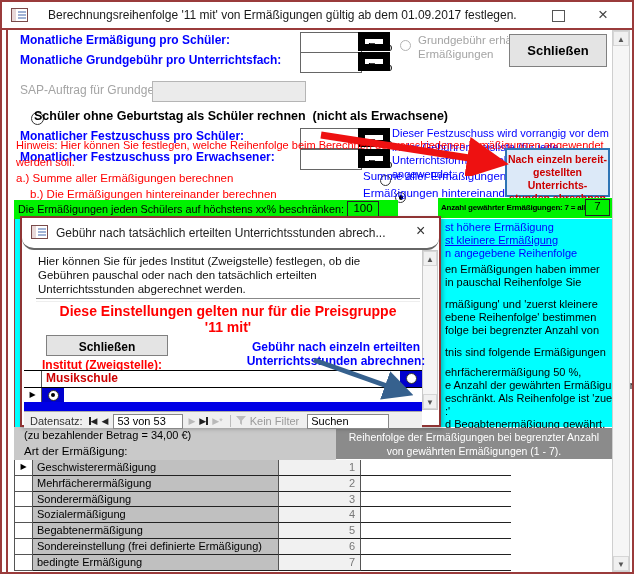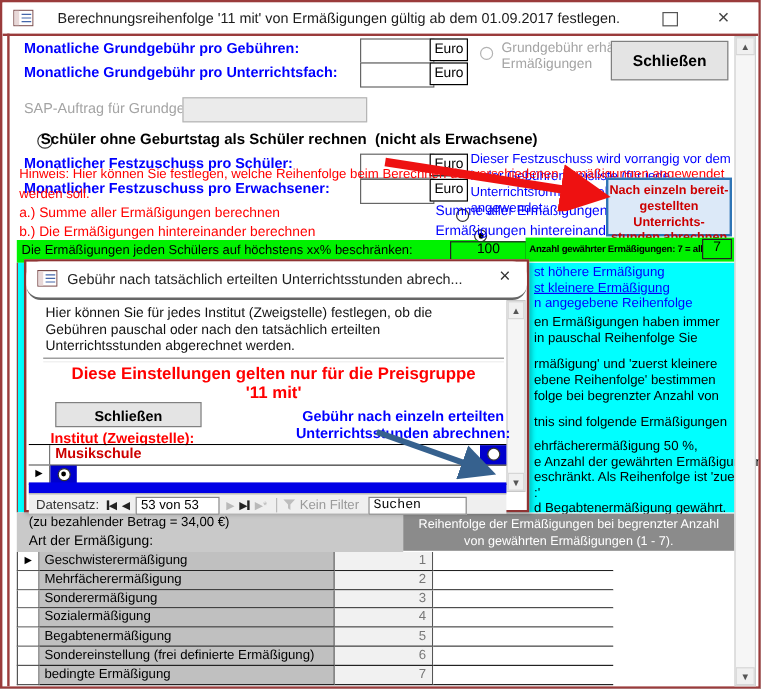--- a/index.html
+++ b/index.html
@@ -11,21 +11,21 @@
             border-bottom:2px solid #9a3b3b;}
   #title-text{position:absolute;left:46px;top:6px;font-size:12px;color:#1a1a1a;white-space:nowrap;}
   .winbtn{position:absolute;top:4px;color:#444;cursor:default;}
   #max-btn{left:550px;top:8px;width:11px;height:10px;border:1.5px solid #555;}
   #close-btn{left:596px;font-size:17px;line-height:18px;}
   #inner-red{position:absolute;left:4px;top:26px;width:2px;height:544px;background:#9a3b3b;}
   
   .bluelbl{position:absolute;color:#0000ff;font-weight:bold;font-size:12px;white-space:nowrap;}
   .redtxt{position:absolute;color:#ff0000;font-size:11px;white-space:nowrap;}
   .inputbox{position:absolute;background:#fff;border:1px solid #666;}
-  .unitbox{position:absolute;background:#fff;border:1px solid #000000;font-size:11.5px;padding:2px 0 0 3px;box-sizing:border-box;}
+  .unitbox{position:absolute;background:#fff;border:7px solid #000000;font-size:11.5px;padding:2px 0 0 3px;box-sizing:border-box;}
   .btn{position:absolute;background:#e4e4e4;border:1px solid #808080;font-weight:bold;color:#000;
        text-align:center;font-family:"Liberation Sans",sans-serif;}
   .radio{display:inline-block;width:11px;height:11px;border:1px solid #333;border-radius:50%;
          background:#fff;position:relative;box-sizing:border-box;}
   .radio.sel::after{content:"";position:absolute;left:2.2px;top:2.2px;width:4.5px;height:4.5px;
          background:#000;border-radius:50%;}
   .radio.disabled{border-color:#b3b3b3;}
   .graytxt{color:#a4a4a4;}
   
   .greenbar{position:absolute;background:#00f200;color:#000;}
@@ -94,21 +94,21 @@
       <line x1="7" y1="7" x2="15" y2="7" stroke="#4466aa" stroke-width="1"></line>
       <line x1="7" y1="10" x2="15" y2="10" stroke="#4466aa" stroke-width="1"></line>
     </svg>
     <div id="title-text">Berechnungsreihenfolge '11 mit' von Ermäßigungen gültig ab dem 01.09.2017 festlegen.</div>
     <div id="max-btn" class="winbtn"></div>
     <div id="close-btn" class="winbtn">×</div>
   </div>
   <div id="inner-red"></div>
 
   
-  <div class="bluelbl" style="left:18px;top:31px;">Monatliche Grundgebühr pro Gebühren:</div>
+  <div class="bluelbl" style="left:18px;top:31px;">Monatliche Ermäßigung pro Schüler:</div>
   <input class="inputbox" style="left: 298px; top: 30px; width: 56px; height: 17px;" value="">
   <div class="unitbox" style="left:356px;top:30px;width:32px;height:19px;">Euro</div>
 
   <div class="bluelbl" style="left:18px;top:51px;">Monatliche Grundgebühr pro Unterrichtsfach:</div>
   <input class="inputbox" style="left: 298px; top: 50px; width: 56px; height: 17px;" value="">
   <div class="unitbox" style="left:356px;top:50px;width:32px;height:19px;">Euro</div>
 
   
   <span class="radio disabled abs" style="left:398px;top:35px;"></span>
   <div class="abs graytxt" style="left:416px;top:31px;font-size:11.5px;line-height:14px;">
@@ -134,21 +134,21 @@
   <div class="bluelbl" style="left:18px;top:148px;">Monatlicher Festzuschuss pro Erwachsener:</div>
   <input class="inputbox" style="left: 298px; top: 147px; width: 56px; height: 17px;" value="">
   <div class="unitbox" style="left:356px;top:147px;width:32px;height:19px;">Euro</div>
 
   <div class="abs" style="left:390px;top:125px;width:218px;font-size:11px;line-height:13.5px;color:#0000ff;">Dieser Festzuschuss wird vorrangig vor dem in der Gebührenpreisliste (für jede Unterrichtsform) festgelegten Festzuschuss angewendet.</div>
 
   
   <div class="redtxt" style="left:14px;top:137px;">Hinweis: Hier können Sie festlegen, welche Reihenfolge beim Berechnen der verschiedenen Ermäßigungen angewendet</div>
   <div class="redtxt" style="left:14px;top:154px;">werden soll.</div>
   <div class="redtxt" style="left:14px;top:170px;font-size:11.5px;">a.) Summe aller Ermäßigungen berechnen</div>
-  <div class="redtxt" style="left:14px;top:186px;font-size:11.5px;">b.) Die Ermäßigungen hintereinander berechnen</div>
+  <div class="redtxt" style="left:28px;top:186px;font-size:11.5px;">b.) Die Ermäßigungen hintereinander berechnen</div>
 
   
   <span id="calc-radio-0" class="radio abs" style="left:345px;top:170px;"></span>
   <div class="abs" style="left:361px;top:168px;color:#0000ff;font-size:11.5px;white-space:nowrap;">Summe aller Ermäßigungen</div>
   <span id="calc-radio-1" class="radio abs sel" style="left:345px;top:187px;"></span>
   <div class="abs" style="left:361px;top:185px;color:#0000ff;font-size:11.5px;white-space:nowrap;">Ermäßigungen hintereinander berechnen</div>
 
   
   <div class="abs" style="left:503px;top:146px;width:105px;height:49px;background:#dce9f8;border:2px solid #2e74b5;box-sizing:border-box;text-align:center;color:#cc0000;font-weight:bold;font-size:10.5px;line-height:13px;padding-top:3px;">
     <div>Nach einzeln bereit-</div>
@@ -161,21 +161,21 @@
     <defs>
       <marker id="ra" markerWidth="6" markerHeight="6" refX="4" refY="3" orient="auto">
         <path d="M0,0 L6,3 L0,6 Z" fill="#ee1111"></path>
       </marker>
     </defs>
     <line x1="6" y1="7" x2="180" y2="34" stroke="#ee1111" stroke-width="7" marker-end="url(#ra)"></line>
   </svg>
 
   
   <div class="greenbar" style="left:12px;top:198px;width:384px;height:19px;font-size:10.8px;padding:3px 0 0 4px;box-sizing:border-box;">Die Ermäßigungen jeden Schülers auf höchstens xx% beschränken:</div>
-  <div class="greenval" style="left:345px;top:199px;width:64px;height:17px;margin-left:28px;">100</div>
+  <div class="greenval" style="left:345px;top:199px;width:32px;height:17px;">100</div>
   <div class="greenbar" style="left:436px;top:196px;width:174px;height:20px;font-size:8px;font-weight:bold;letter-spacing:-0.2px;padding:5px 0 0 3px;box-sizing:border-box;">Anzahl gewährter Ermäßigungen: 7 = alle</div>
   <div class="greenval" style="left:583px;top:197px;width:25px;height:17px;">7</div>
 
   
   <div id="cyan">
       <div class="frag" style="top: 2px; color: rgb(0, 0, 255); text-align: right;">st höhere Ermäßigung</div>
       <div class="frag" style="top: 15px; color: rgb(0, 0, 255); text-decoration: underline;">st kleinere Ermäßigung</div>
       <div class="frag" style="top: 28px; color: rgb(0, 0, 255);">n angegebene Reihenfolge</div>
       <div class="frag" style="top: 44px; color: rgb(0, 0, 0);">en Ermäßigungen haben immer</div>
       <div class="frag" style="top: 57px; color: rgb(0, 0, 0);">in pauschal Reihenfolge Sie</div>
@@ -323,17 +323,17 @@
         </span>
       <span class="navbtn nav-dis">
           <span>▶</span>
           <span>*</span>
         </span>
       <span class="sep"></span>
       <svg width="11" height="10" style="margin-right:3px;">
         <path d="M0,0 H10 L6,4.5 V9 L4,7.5 V4.5 Z" fill="#bdbdbd"></path>
       </svg>
       <span style="color:#9a9a9a;">Kein Filter</span>
-      <input style="width: 74px; margin-left: 8px; padding: 0px 3px; font-family: Liberation Mono, monospace;" value="Suchen">
+      <input style="width: 74px; margin-left: 8px; padding: 0px 3px;" value="Suchen">
     </div>
   </div>
 
 </div>
 
 </body></html>

